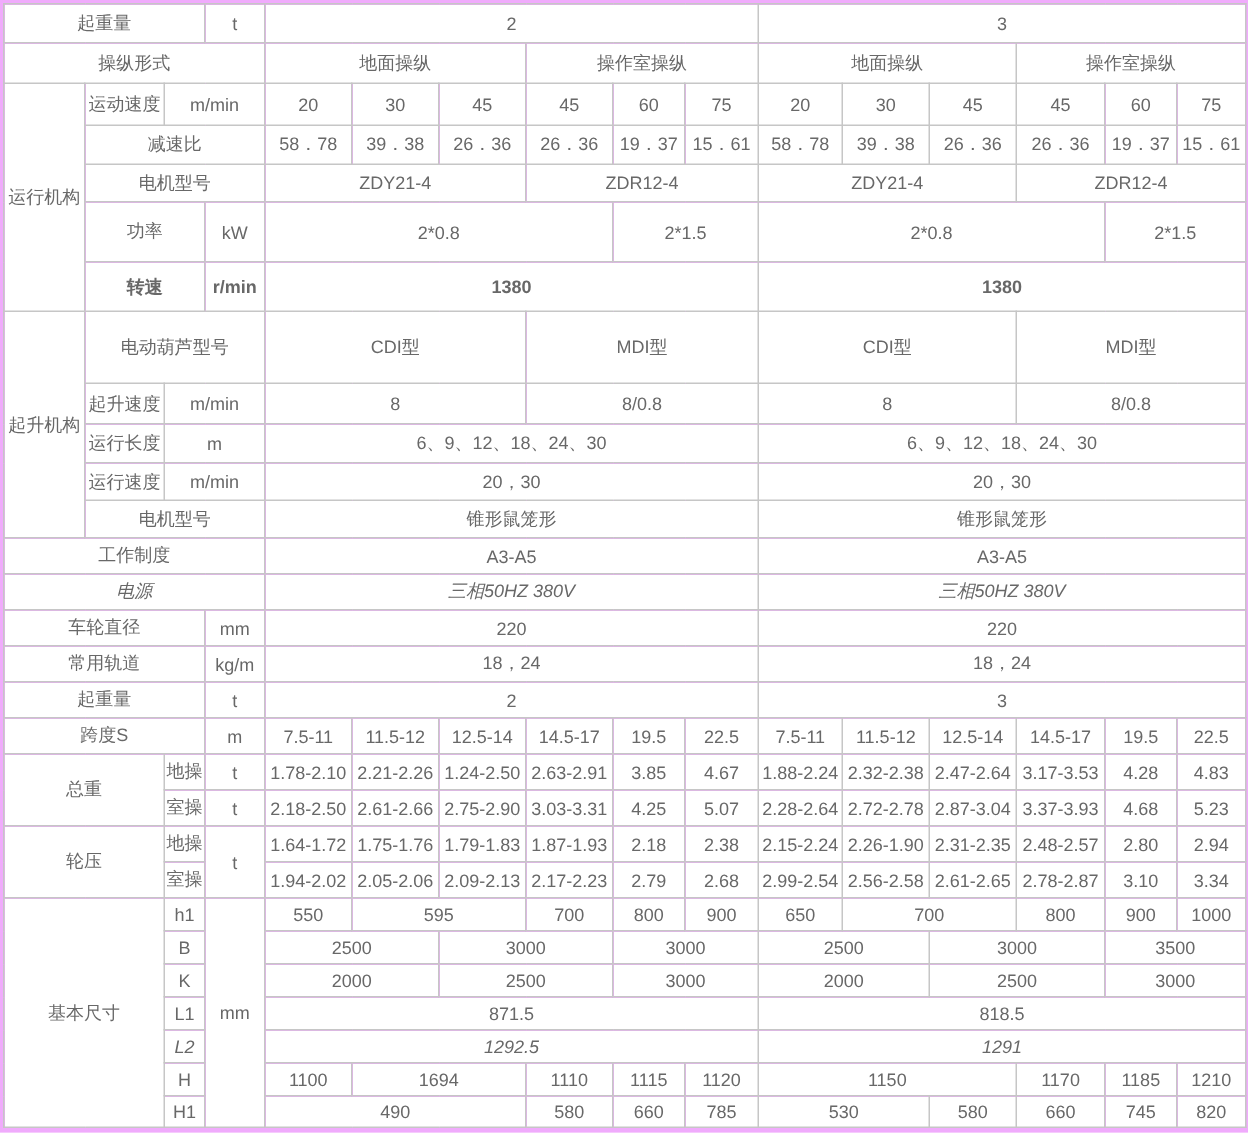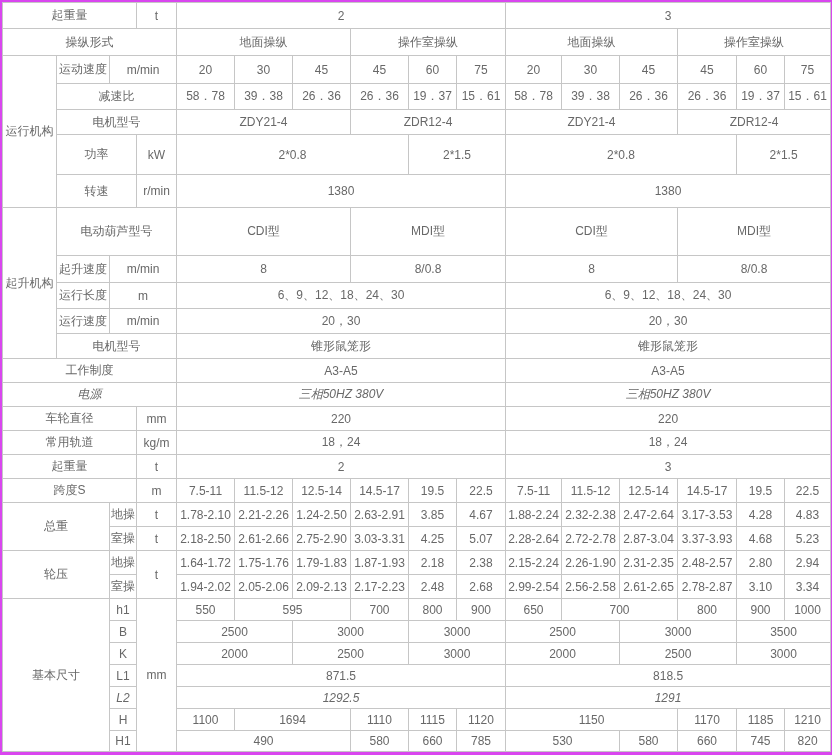--- a/index.html
+++ b/index.html
@@ -1,16 +1,16 @@
 <!DOCTYPE html>
 <html><head>
 <meta charset="utf-8">
 <style>
   html,body{margin:0;padding:0;background:#ffffff;}
-  .wrap{width:832px;height:755px;box-sizing:border-box;padding:2px;background:#d946ef;}
+  .wrap{width:832px;height:755px;box-sizing:border-box;padding:2px;background:#f0abfc;}
   table.spec{border-collapse:collapse;table-layout:fixed;width:828px;}
   table.spec td{
     border:1px solid #c6c6c6;
     font-family:"Liberation Sans","DejaVu Sans",sans-serif;
     font-size:12px;
     color:#686868;
     text-align:center;
     vertical-align:middle;
     padding:0 1px;
     overflow:hidden;
@@ -96,21 +96,21 @@
           <td colspan="3" class="val">ZDR12-4</td>
         </tr>
         <tr style="height: 40px;">
           <td colspan="2" class="lbl">功率</td>
           <td class="unit">kW</td>
           <td colspan="4" class="val">2*0.8</td>
           <td colspan="2" class="val">2*1.5</td>
           <td colspan="4" class="val">2*0.8</td>
           <td colspan="2" class="val">2*1.5</td>
         </tr>
-        <tr style="height: 33px;">
+        <tr style="height: 33px; font-weight: bold;">
           <td colspan="2" class="lbl">转速</td>
           <td class="unit">r/min</td>
           <td colspan="6" class="val">1380</td>
           <td colspan="6" class="val">1380</td>
         </tr>
         <tr style="height: 48px;">
           <td rowspan="5" class="sec">起升机构</td>
           <td colspan="3" class="lbl">电动葫芦型号</td>
           <td colspan="3" class="val">CDI型</td>
           <td colspan="3" class="val">MDI型</td>
@@ -235,21 +235,21 @@
           <td class="val">2.48-2.57</td>
           <td class="val">2.80</td>
           <td class="val">2.94</td>
         </tr>
         <tr style="height: 24px;">
           <td class="sub">室操</td>
           <td class="val">1.94-2.02</td>
           <td class="val">2.05-2.06</td>
           <td class="val">2.09-2.13</td>
           <td class="val">2.17-2.23</td>
-          <td class="val">2.48</td>
+          <td class="val">2.79</td>
           <td class="val">2.68</td>
           <td class="val">2.99-2.54</td>
           <td class="val">2.56-2.58</td>
           <td class="val">2.61-2.65</td>
           <td class="val">2.78-2.87</td>
           <td class="val">3.10</td>
           <td class="val">3.34</td>
         </tr>
         <tr style="height: 22px;">
           <td colspan="2" rowspan="7" class="sec">基本尺寸</td>

